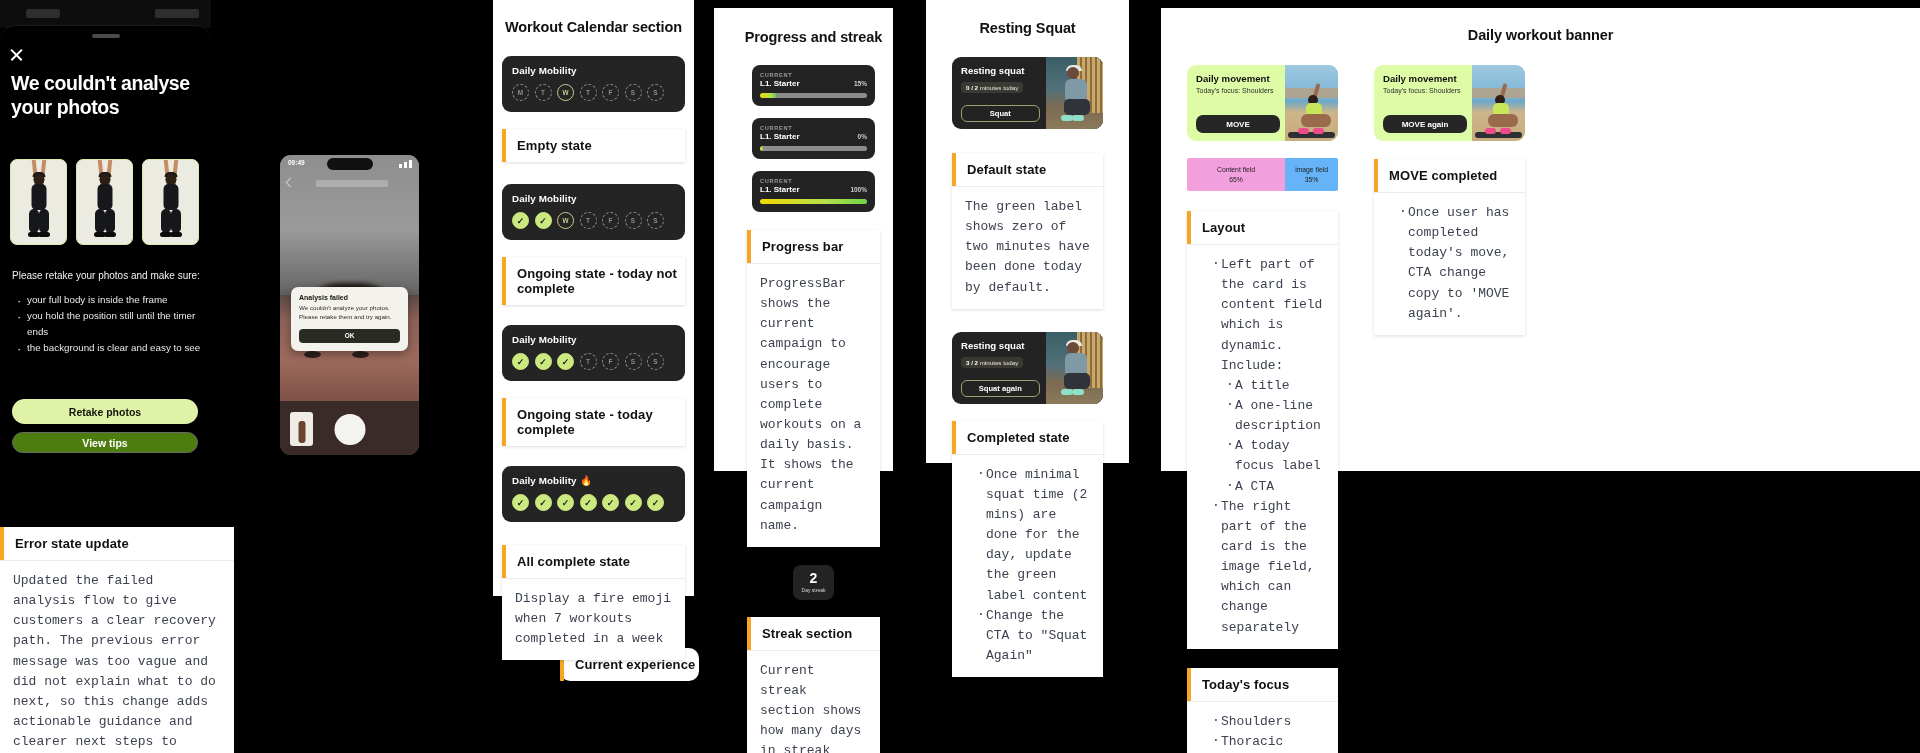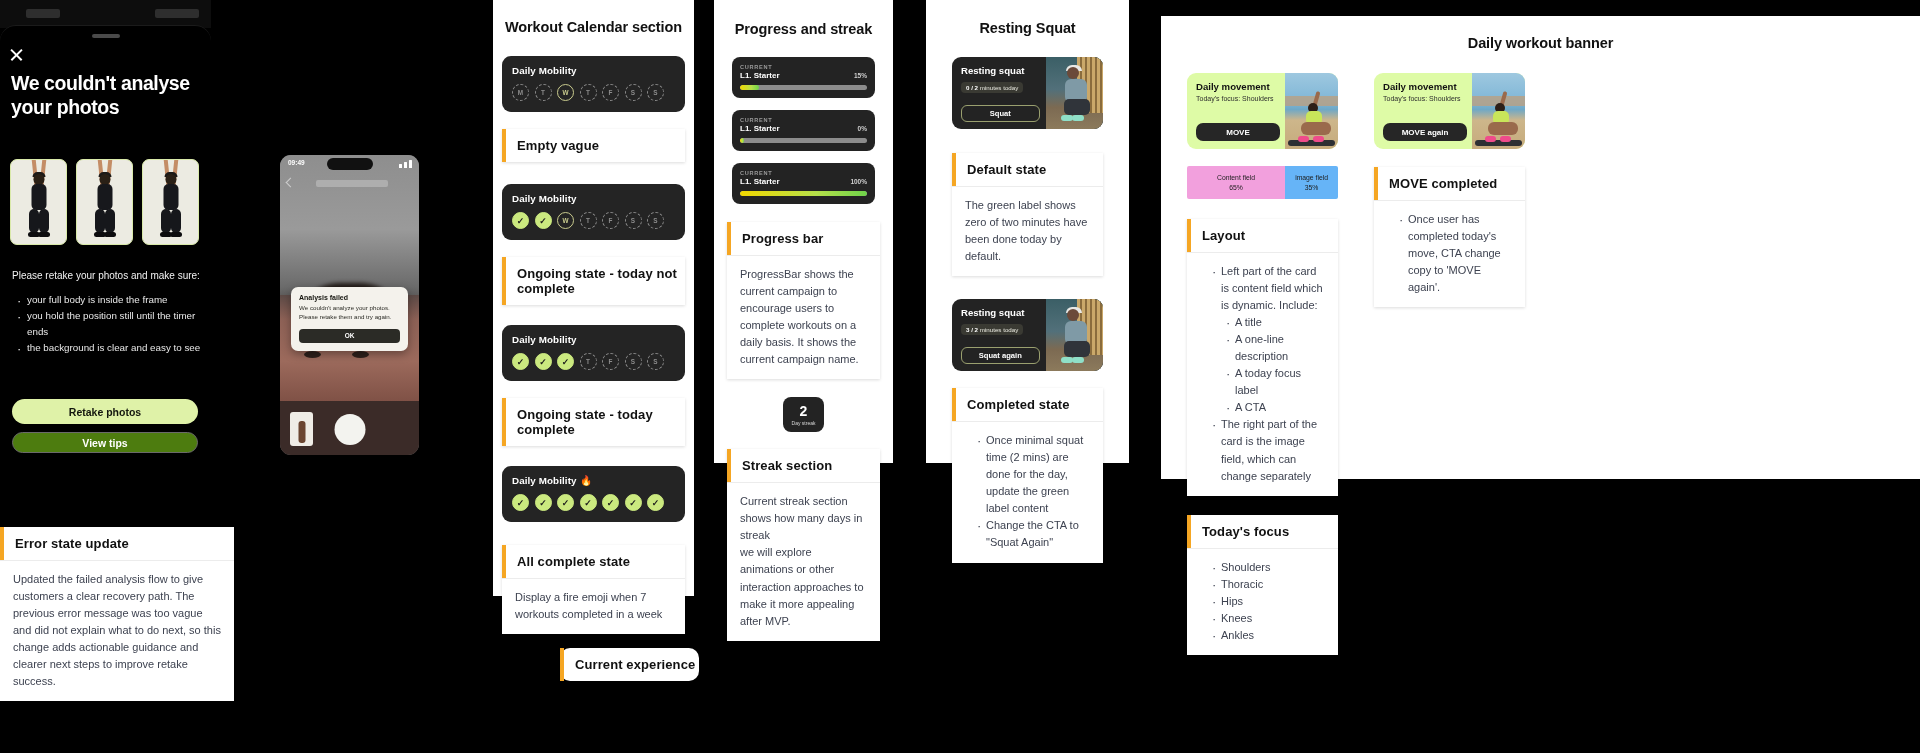--- a/index.html
+++ b/index.html
@@ -12,21 +12,21 @@
   .stage { position: relative; width: 1920px; height: 753px; background:#000; }
 
   
   .note { background:#fff; box-shadow:0 1px 3px rgba(0,0,0,.14); }
   .note-head {
     display:flex; align-items:stretch;
     border-bottom:1px solid #ececec;
   }
   .note-bar { width:4px; background:#f5a623; flex:none; }
   .note-title { padding:9px 0 9px 11px; font-weight:700; color:#111; font-size:13px; letter-spacing:.1px;}
-  .note-body { padding:10px 13px 11px 13px; color:#3d4250; font-size:11px; line-height:1.55; }
+  .note-body { padding:10px 13px 11px 13px; color:#3d4250; font-size:13px; line-height:1.55;font-family:Liberation Mono, monospace; }
   .note-body ul { margin:0; padding-left:12px; list-style:none; }
   .note-body li { position:relative; padding-left:9px; }
   .note-body li:before { content:"·"; position:absolute; left:0; top:-1px; font-size:13px; }
   .note-body ul ul { padding-left:14px; margin-top:0; }
 
   .panel-title {
     text-align:center; font-weight:700; color:#111;
     font-size:14.5px; letter-spacing:-.1px;
   }
 
@@ -129,21 +129,21 @@
   .cal-card h4{color:#fff;font-size:9.8px;font-weight:700;letter-spacing:.1px;display:flex;align-items:flex-end;gap:4px;}
   .days{display:flex; gap:5.5px; margin-top:8px;}
   .day{
     width:17px;height:17px;border-radius:50%;display:flex;align-items:center;justify-content:center;
     font-size:6.4px;font-weight:700;color:#8d8d8d;border:1px dashed #8d8d8d;
   }
   .day.today{border:1px solid #c9cb8e;color:#c9cb8e;border-style:solid;}
   .day.done{background:#cbe97f;border:1px solid #cbe97f;color:#1a1a1a;font-size:9px;}
 
   
-  #panel-progress{left:714px; top:0; width:179px; height:463px;}
+  #panel-progress{left:714px; top:8px; width:179px; height:463px;padding-left:20px;}
   .pb-card{margin:0 18px; background:#232323; border-radius:8px; padding:7px 8px 8px 8px;}
   .pb-tag{font-size:5.6px;font-weight:700;color:#9a9a9a;letter-spacing:.7px;}
   .pb-row{display:flex;justify-content:space-between;align-items:baseline;margin-top:1px;}
   .pb-name{font-size:8px;font-weight:700;color:#fff;}
   .pb-pct{font-size:6.5px;font-weight:700;color:#cfcfcf;}
   .pb-track{margin-top:5px;height:5px;border-radius:3px;background:#8c8c8c;overflow:hidden;}
   .pb-fill{height:100%;border-radius:3px;background:linear-gradient(90deg,#f2d800 0%,#b6e04a 60%,#6fd44a 100%);}
   .streak-chip{
     width:41px;height:35px;border-radius:8px;background:#232323;margin:0 auto;
     display:flex;flex-direction:column;align-items:center;justify-content:center;
@@ -173,21 +173,21 @@
   .ph-fence{position:absolute;right:0;top:0;width:46%;height:78%;
     background:repeating-linear-gradient(90deg,#caa86a 0 3px,#8a6c3d 3px 5px);}
   .ph-man-head{position:absolute;left:38%;top:14%;width:12px;height:12px;border-radius:50%;background:#6b4a3a;}
   .ph-man-cap{position:absolute;left:36%;top:11%;width:16px;height:6px;border-radius:6px 6px 0 0;background:#e9e9e6;}
   .ph-man-body{position:absolute;left:33%;top:30%;width:22px;height:24px;border-radius:6px;background:#7f9aa6;}
   .ph-man-leg{position:absolute;left:32%;top:58%;width:26px;height:16px;border-radius:5px;background:#30343a;}
   .ph-shoe{position:absolute;top:80%;width:12px;height:6px;border-radius:4px;background:#8fe0c8;}
   .ph-shoeL{left:26%;} .ph-shoeR{left:46%;}
 
   
-  #panel-banner{left:1161px; top:16px; width:759px; height:463px;}
+  #panel-banner{left:1161px; top:8px; width:759px; height:463px;}
   .bn-card{
     width:151px;height:76px;border-radius:9px;overflow:hidden;display:flex;background:#defba6;position:relative;
   }
   .bn-left{flex:0 0 65%;padding:8px 9px;position:relative;}
   .bn-title{font-size:9.6px;font-weight:700;color:#121212;}
   .bn-sub{font-size:7px;color:#2d2d2d;margin-top:3px;}
   .bn-cta{
     position:absolute;left:9px;bottom:8px;width:84px;height:18px;border-radius:7px;background:#262626;
     color:#fff;font-size:8px;font-weight:700;display:flex;align-items:center;justify-content:center;cursor:pointer;
   }
@@ -343,21 +343,21 @@
           <div class="day today">W</div>
           <div class="day">T</div>
           <div class="day">F</div>
           <div class="day">S</div>
           <div class="day">S</div>
         </div>
       </div>
       <div class="note" style="margin:17px 9px 0 9px">
         <div class="note-head" style="border-bottom:none">
           <div class="note-bar"></div>
-          <div class="note-title">Empty vague</div>
+          <div class="note-title">Empty state</div>
         </div>
       </div>
     </div>
 
     <div style="margin-top:22px">
       <div class="cal-card">
         <h4>
             <span>Daily Mobility</span>
           </h4>
         <div class="days">

